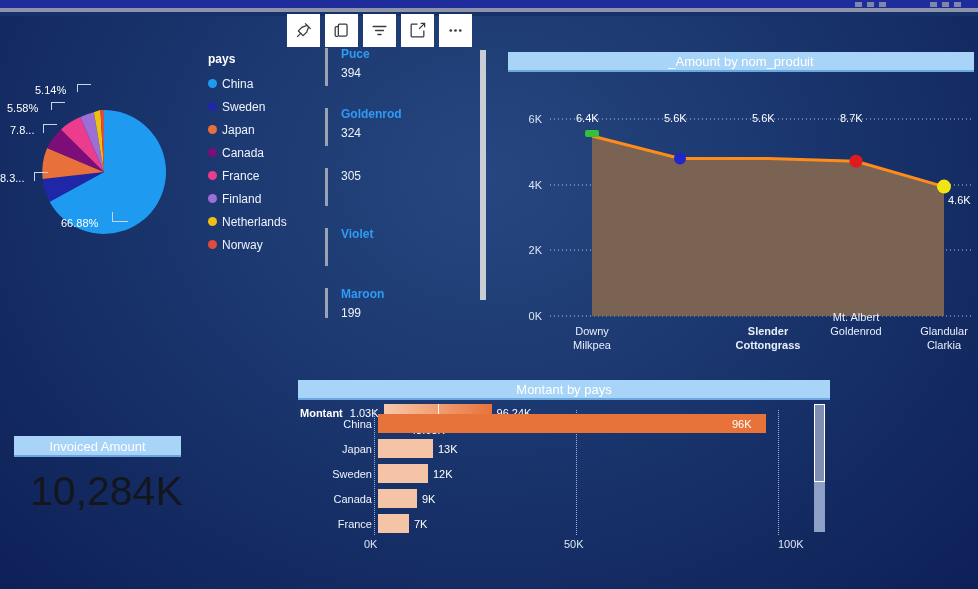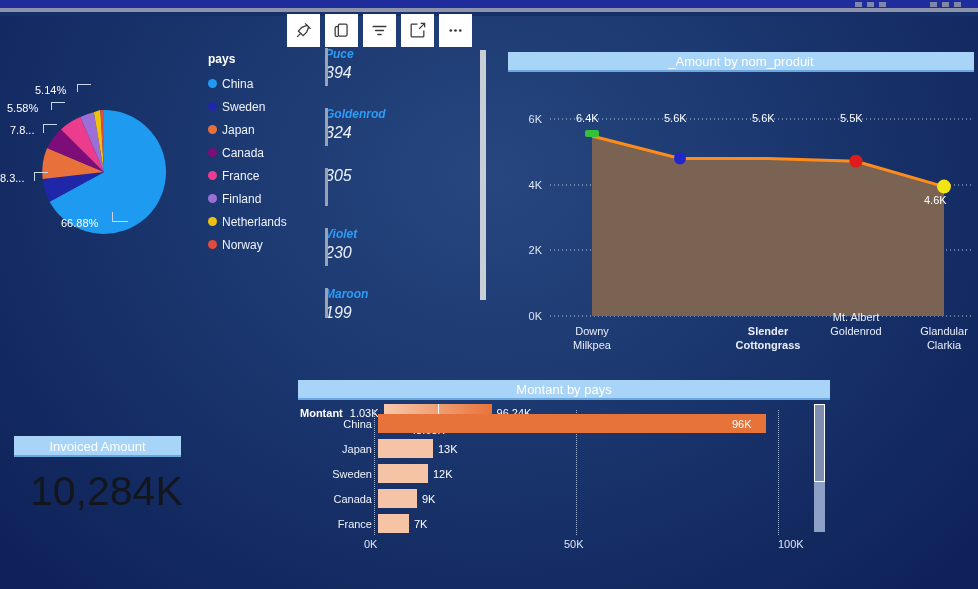--- a/index.html
+++ b/index.html
@@ -79,26 +79,26 @@
   }
   .lg-row { display: flex; align-items: center; height: 23px; }
   .lg-dot { width: 9px; height: 9px; border-radius: 50%; margin-right: 5px; flex: none; }
   .lg-label { color: #eef3fb; font-size: 12px; }
 
   
   #cards-visual {
     position: absolute; left: 325px; top: 46px; width: 165px; height: 272px;
     overflow: hidden;
   }
-  .card-item { position: relative; padding-left: 0; height: 52px; margin-bottom: 8px; font-style: italic; }
+  .card-item { position: relative; padding-left: 16px; height: 52px; margin-bottom: 8px; }
   .card-item .accent {
     position: absolute; left: 0; top: 2px; width: 3px; height: 38px; background: #9aa3b4;
   }
   .card-title { color: #2e9bf5; font-size: 12px; font-weight: bold; line-height: 17px; }
-  .card-value { color: #eef3fb; font-size: 16px; line-height: 20px; }
+  .card-value { color: #eef3fb; font-size: 12px; line-height: 20px; }
   #cards-scrollbar {
     position: absolute; right: 4px; top: 4px; width: 6px; height: 250px;
     background: #c9cdd6;
   }
 
   
   #line-visual { position: absolute; left: 508px; top: 52px; width: 466px; height: 285px; }
   #line-body { position: relative; width: 466px; height: 263px; }
   #line-svg { position: absolute; left: 0; top: 0; }
   .ytick { position: absolute; color: #dde6f5; font-size: 11px; text-align: right; width: 24px; }
@@ -294,21 +294,20 @@
       <div class="card-title">Goldenrod</div>
       <div class="card-value">324</div>
     </div>
     <div class="card-item">
       <div class="accent"></div>
       <div class="card-value">305</div>
     </div>
     <div class="card-item">
       <div class="accent"></div>
       <div class="card-title">Violet</div>
-      <div class="card-value">230</div>
     </div>
     <div class="card-item">
       <div class="accent"></div>
       <div class="card-title">Maroon</div>
       <div class="card-value">199</div>
     </div>
     <div id="cards-scrollbar"></div>
   </div>
 
   <div id="line-visual">
@@ -333,22 +332,22 @@
 
         <rect x="77" y="58" width="14" height="7" rx="2" fill="#33c13a"></rect>
         <circle cx="172" cy="86.4" r="6" fill="#2026c8"></circle>
         <circle cx="348" cy="89.2" r="6.5" fill="#e01b1b"></circle>
         <circle cx="436" cy="114.6" r="7" fill="#f2e412"></circle>
       </svg>
 
       <div class="pt-label" style="left:68px; top:40px;">6.4K</div>
       <div class="pt-label" style="left:156px; top:40px;">5.6K</div>
       <div class="pt-label" style="left:244px; top:40px;">5.6K</div>
-      <div class="pt-label" style="left:332px; top:40px;">5.5K</div>
-      <div class="pt-label" style="left:416px; top:122px;">4.6K</div>
+      <div class="pt-label" style="left:332px; top:40px;">8.7K</div>
+      <div class="pt-label" style="left:440px; top:122px;">4.6K</div>
 
       <div class="xcat" style="left:38px; top:252px;">Downy<br>Milkpea</div>
       <div class="xcat" style="left:214px; top:252px;font-weight:bold;">Slender<br>Cottongrass</div>
       <div class="xcat" style="left:302px; top:238px;">Mt. Albert<br>Goldenrod</div>
       <div class="xcat" style="left:390px; top:252px;">Glandular<br>Clarkia</div>
     </div>
   </div>
 
   <div id="kpi-visual">
     <div id="kpi-header">Invoiced Amount</div>

